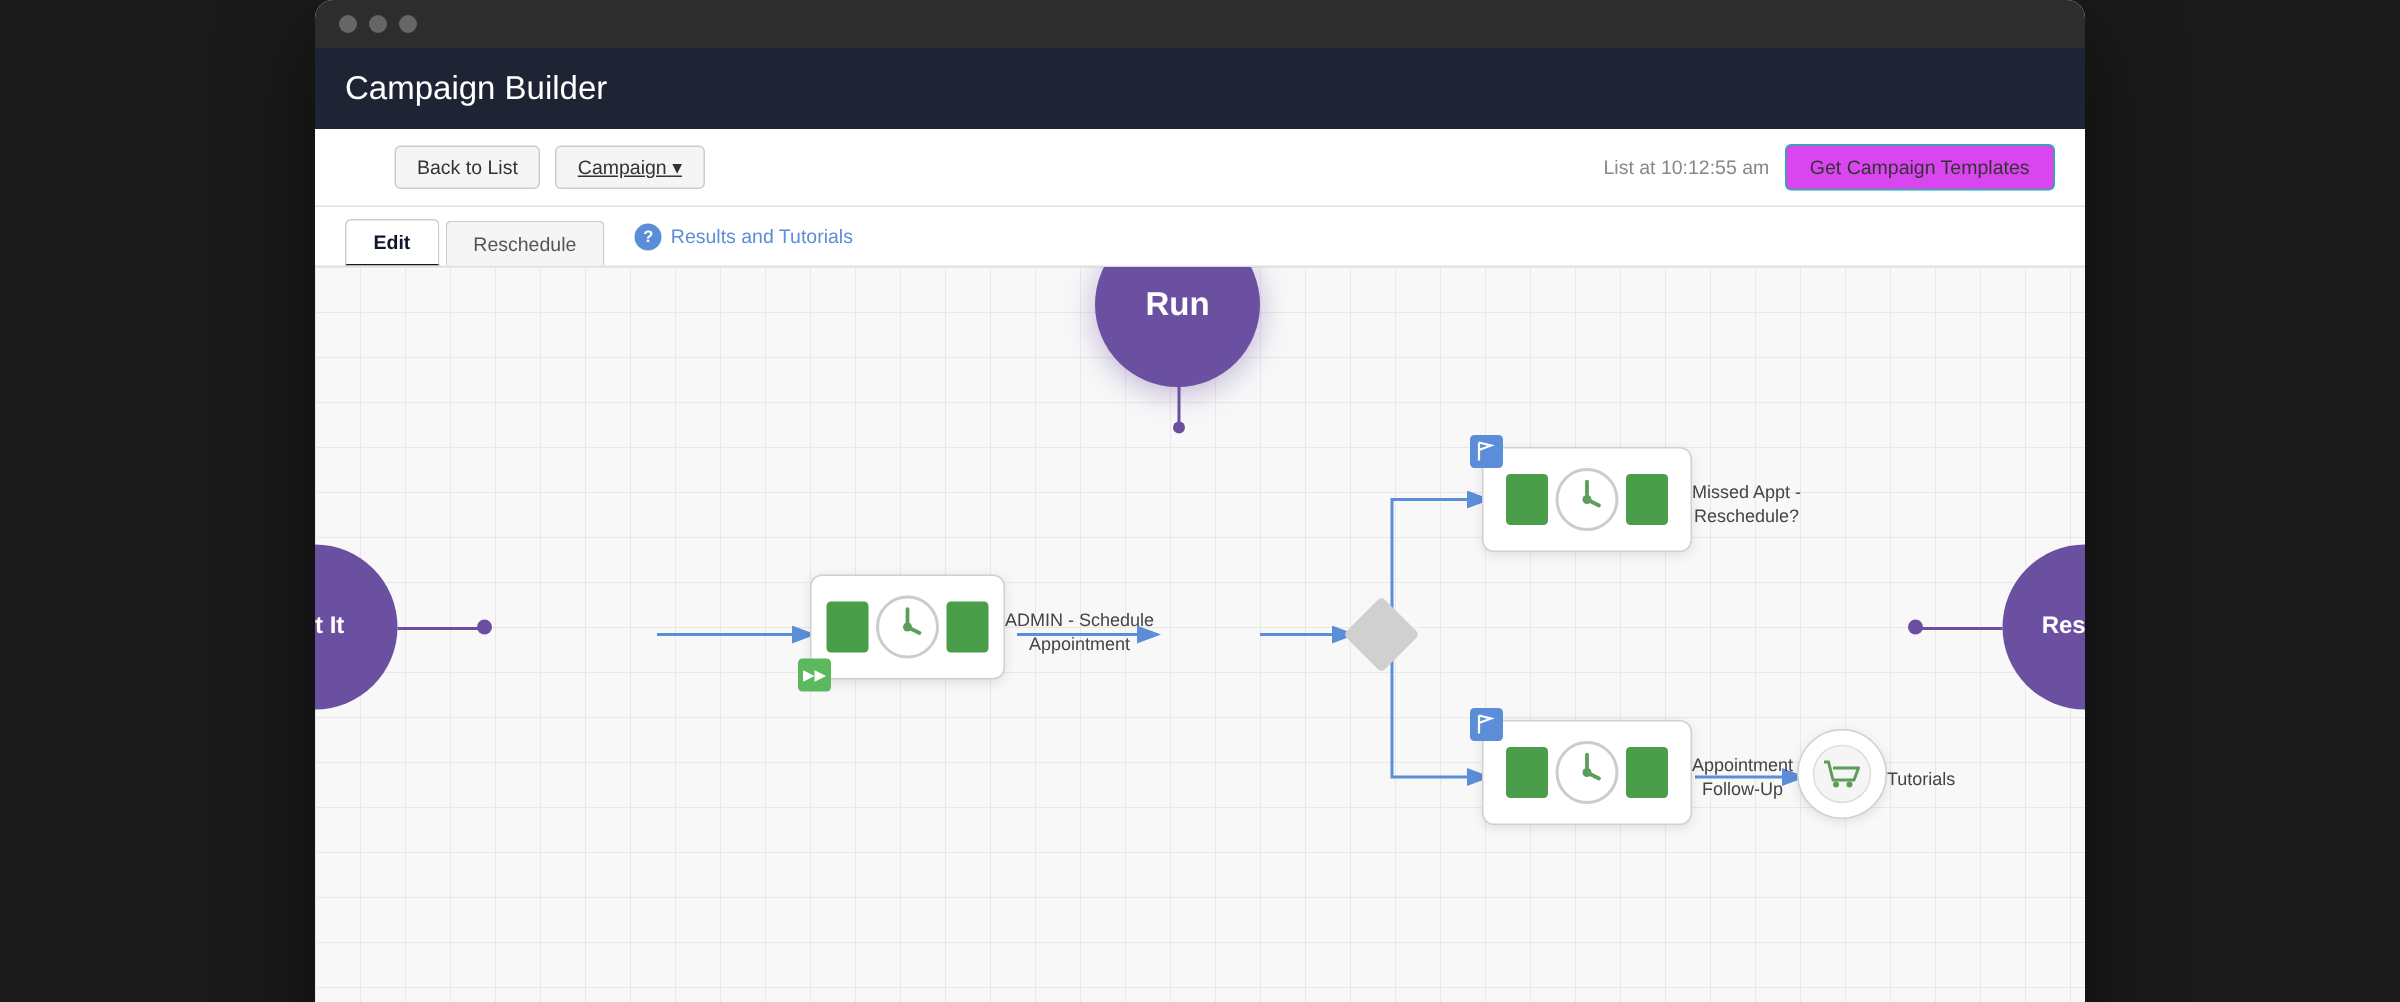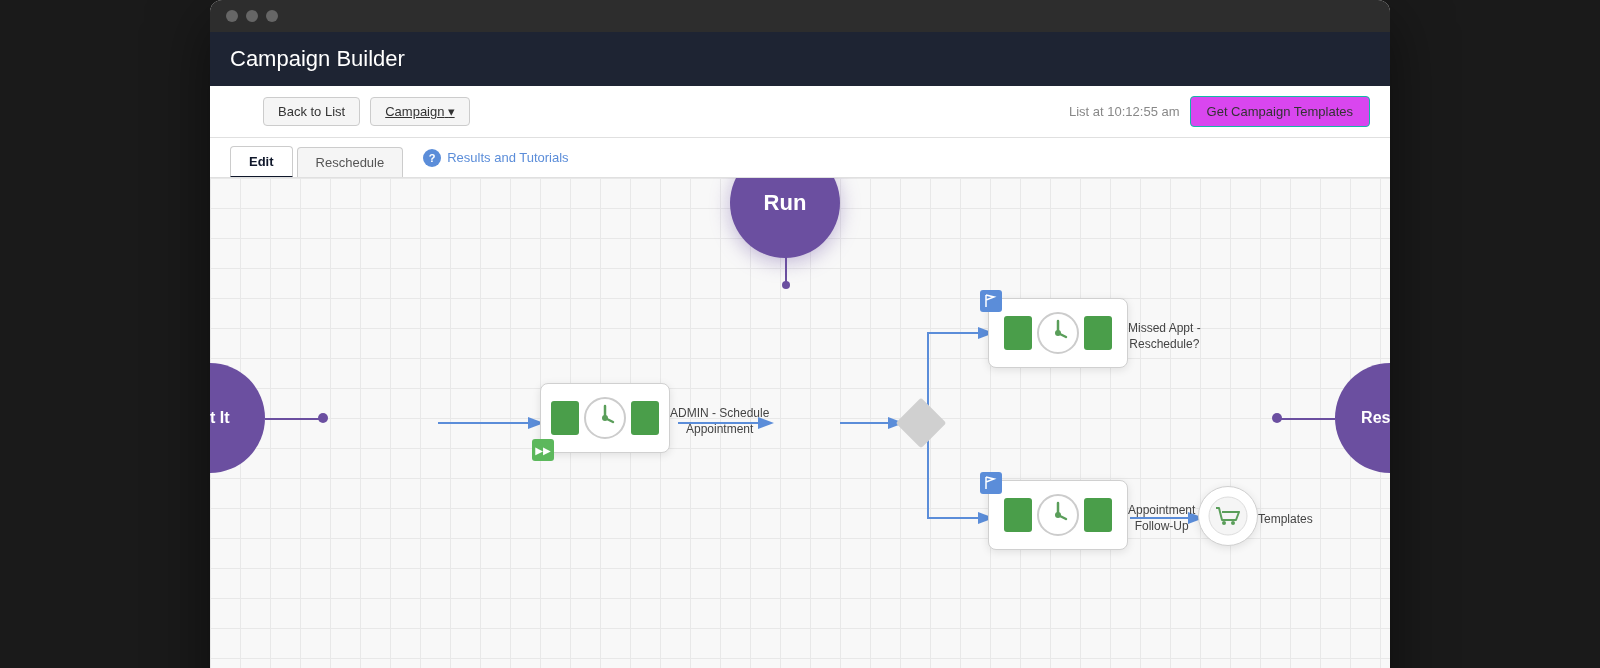--- a/index.html
+++ b/index.html
@@ -506,17 +506,17 @@
     <div class="node" style="left:988px; top:308px;">
       <div class="purchase-box">
         <svg width="40" height="40" viewBox="0 0 40 40">
           <circle cx="20" cy="20" r="19" fill="#f5f5f5" stroke="#ddd" stroke-width="1"></circle>
 
           <path d="M8,12 L11,12 L14,24 L28,24 L31,16 L14,16" fill="none" stroke="#5a9e5a" stroke-width="2" stroke-linejoin="round"></path>
           <circle cx="16" cy="27" r="2" fill="#5a9e5a"></circle>
           <circle cx="25" cy="27" r="2" fill="#5a9e5a"></circle>
         </svg>
       </div>
-      <div class="node-label">Templates</div>
+      <div class="node-label">Tutorials</div>
     </div>
 
   </div>
 </div>
 
 </body></html>

